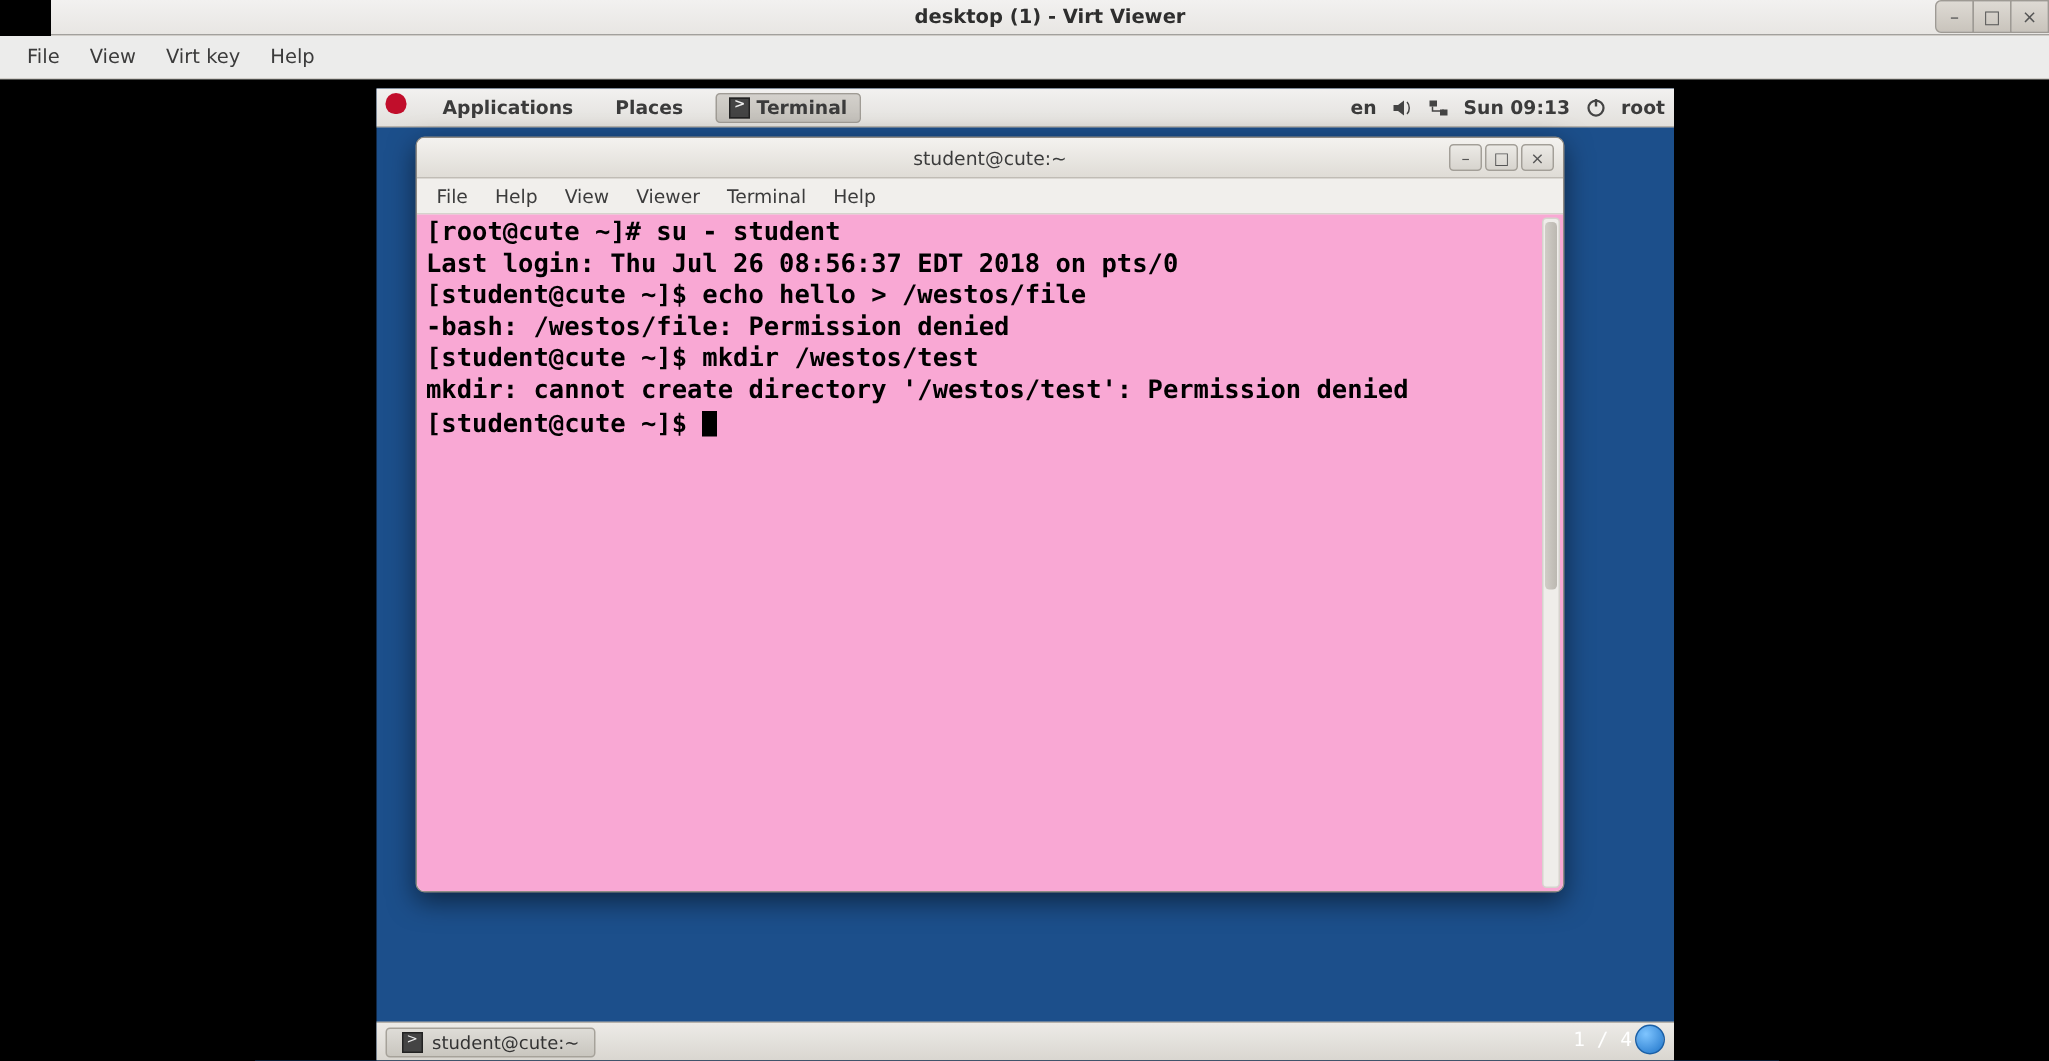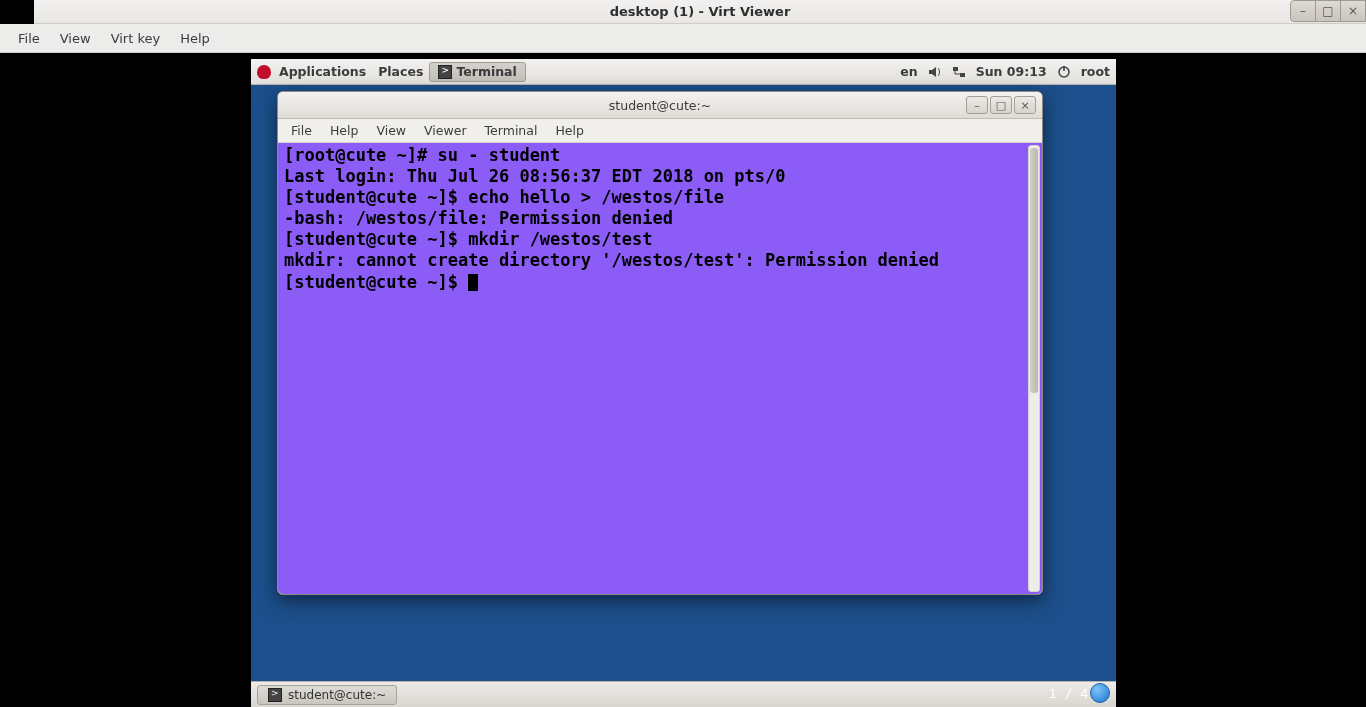--- a/index.html
+++ b/index.html
@@ -75,21 +75,21 @@
 
 .gnome-top {
   height: 26px;
   background: linear-gradient(to bottom,#f2f1f0,#e2e0dc);
   border-bottom: 1px solid #b6b2ab;
   display: flex; align-items: center;
   padding: 0 6px; color:#3b3b3b;
   font-size: 12.5px;
   position: relative;
 }
-.gnome-top .left { display:flex; align-items:center; gap:0; }
+.gnome-top .left { display:flex; gap:16px; }
 .gnome-top .right { position:absolute; right:6px; display:flex; align-items:center; gap:10px;text-align:right; }
 .gnome-top .panel-btn { padding:2px 6px; cursor:pointer; font-weight:bold; }
 .hat-icon {
   width:14px;height:14px;display:inline-block;
   background:#c10e2b;border-radius:50% 50% 45% 45%; margin-right:2px;
 }
 .gnome-top .taskbtn {
   display:inline-flex;align-items:center;gap:4px;
   background:linear-gradient(to bottom,#d4d1cc,#c2bfb9);
   border:1px solid #a09c95;border-radius:3px;
@@ -138,21 +138,21 @@
   background:linear-gradient(to bottom,#eceae6,#d7d4ce);
   display:flex;align-items:center;justify-content:center;
   font-size:11px;color:#555;cursor:pointer;
 }
 .term-menubar {
   height:24px;background:#f1efec;border-bottom:1px solid #d6d3cd;
   display:flex;align-items:center;padding:0 4px;gap:0; font-size:12.5px;
 }
 .term-menubar .mitem { padding:3px 9px; color:#3c3c3c; cursor:pointer; }
 .term-body {
-  flex:1; background:#8b5cf6; position:relative;
+  flex:1; background:#f9a8d4; position:relative;
   padding:2px 6px 6px 6px;
 }
 .term-body pre {
   font-family:"DejaVu Sans Mono","Liberation Mono","Courier New",monospace;
   font-size:17px; line-height:21px;
   color:#000; white-space:pre; font-weight:bold;
 }
 .term-scrollbar {
   position:absolute; right:2px; top:2px; bottom:2px; width:12px;
   background:#efedea; border:1px solid #d6d3cd; border-radius:3px;

